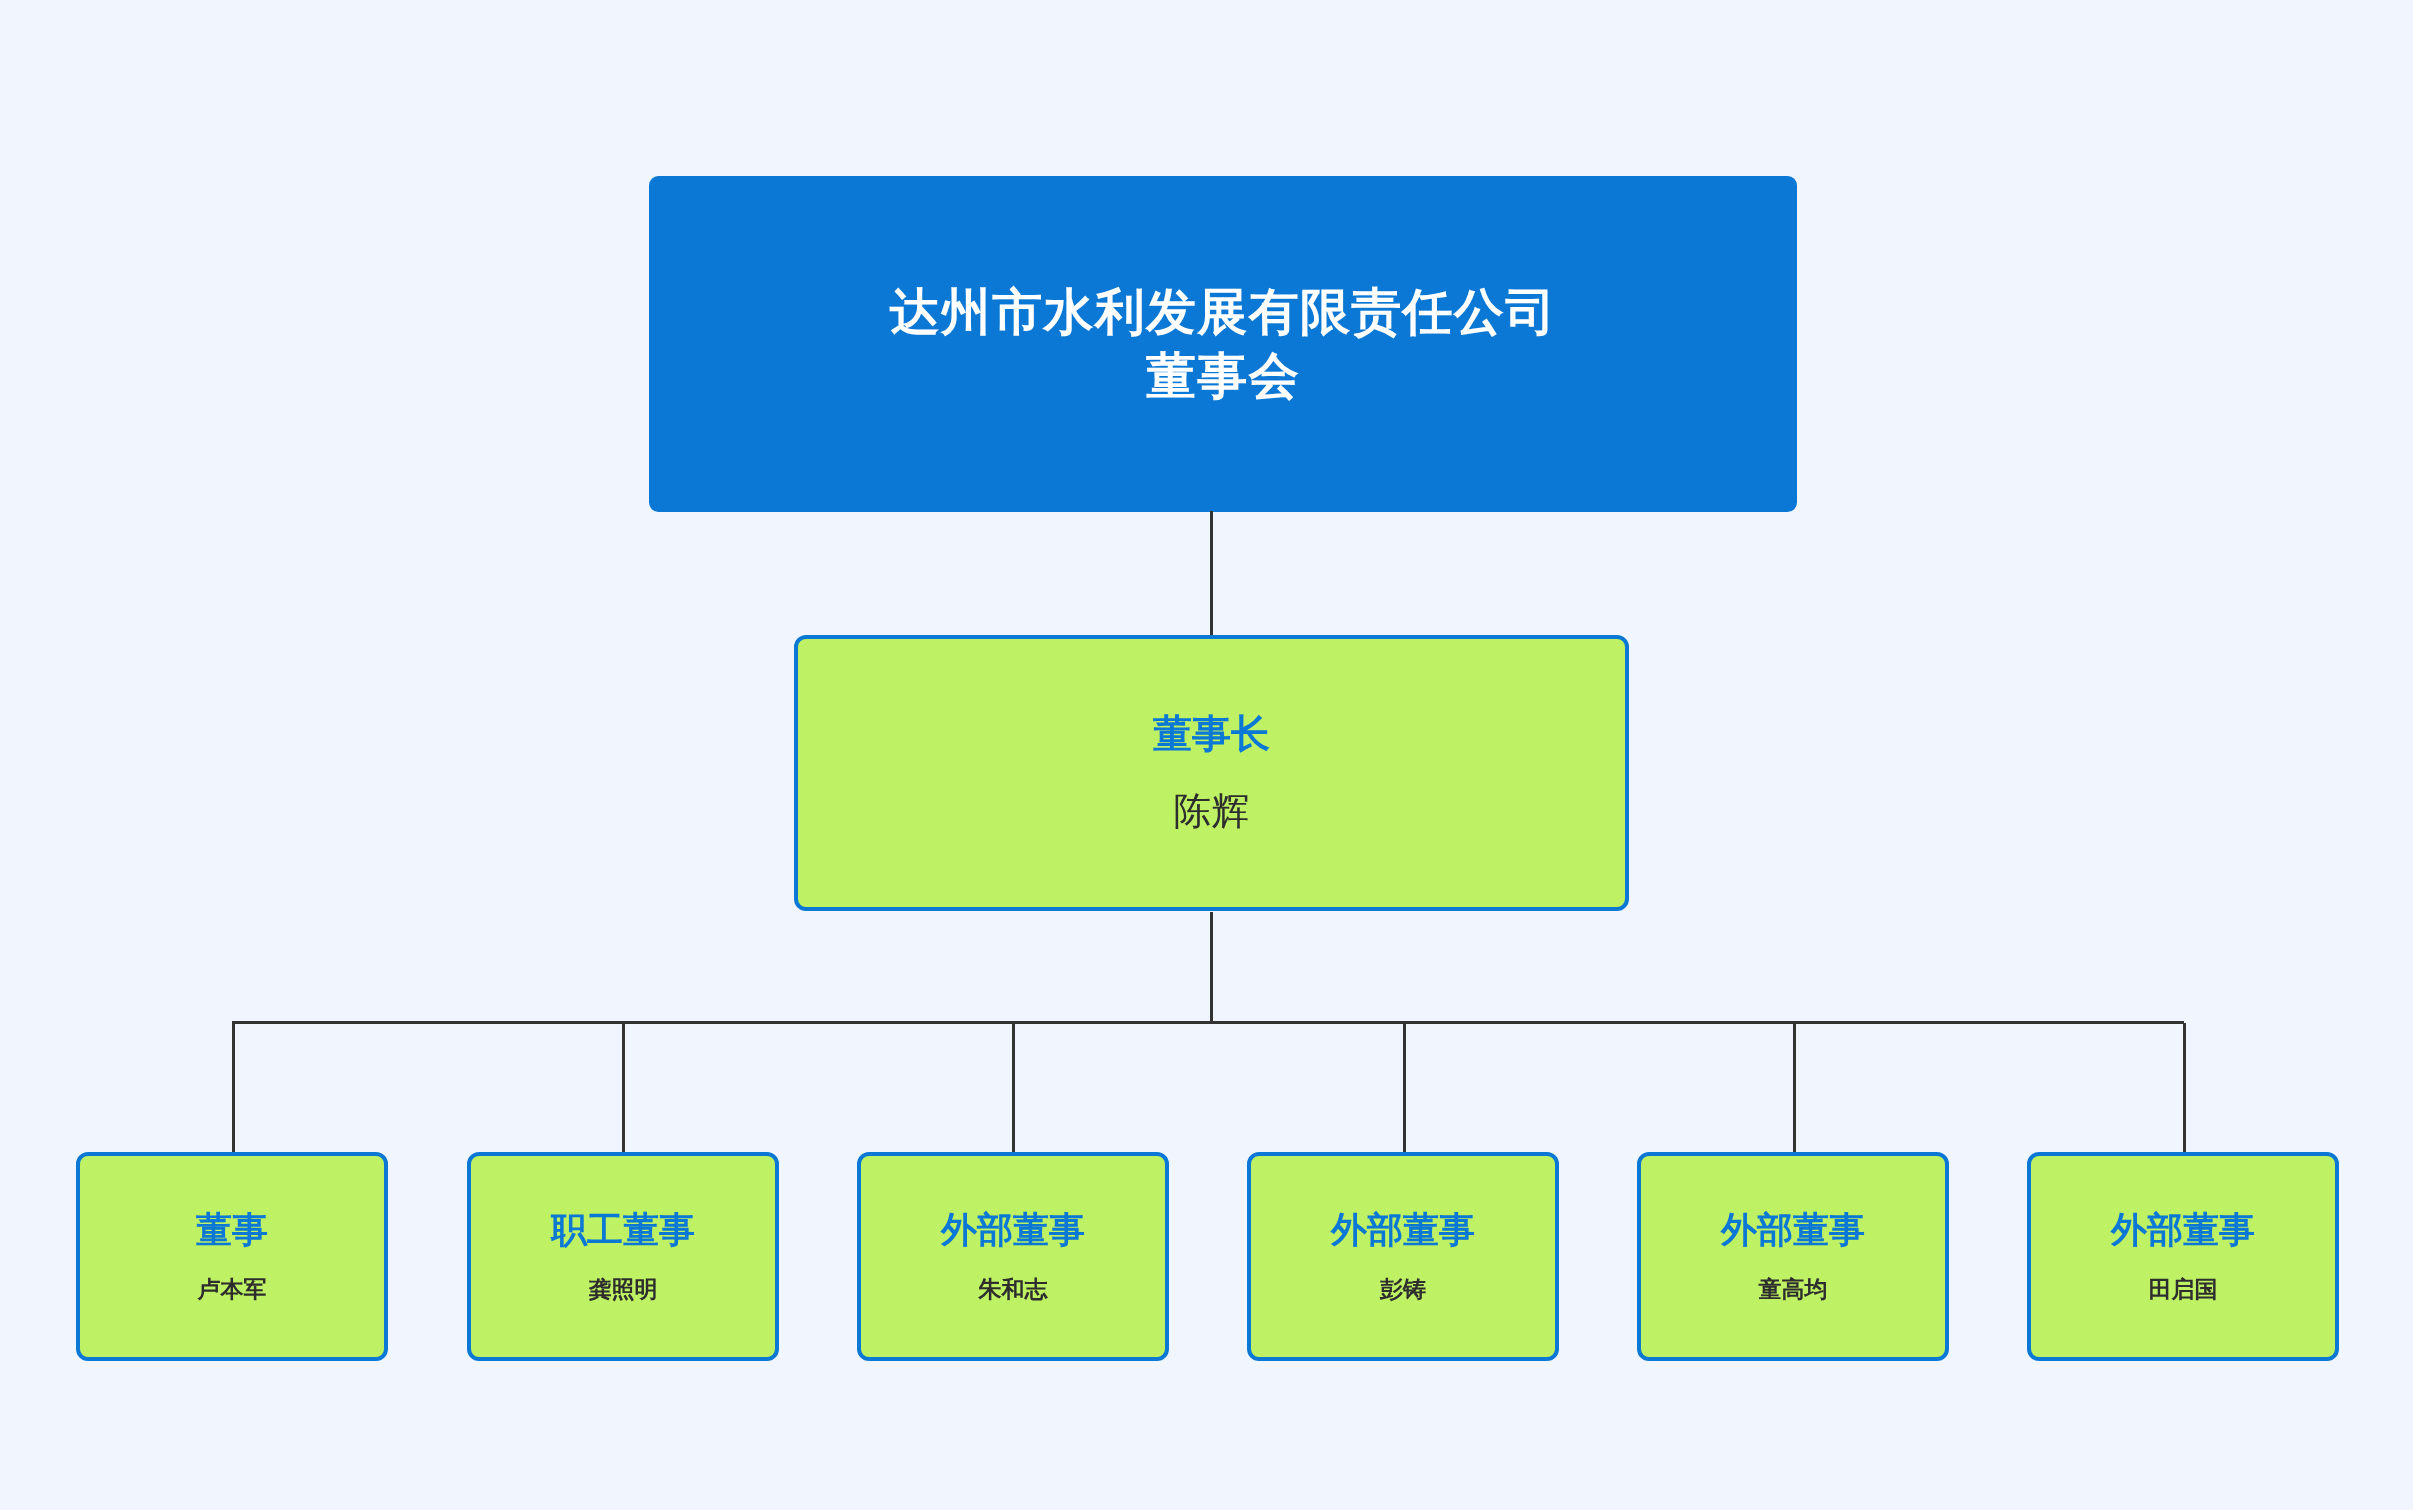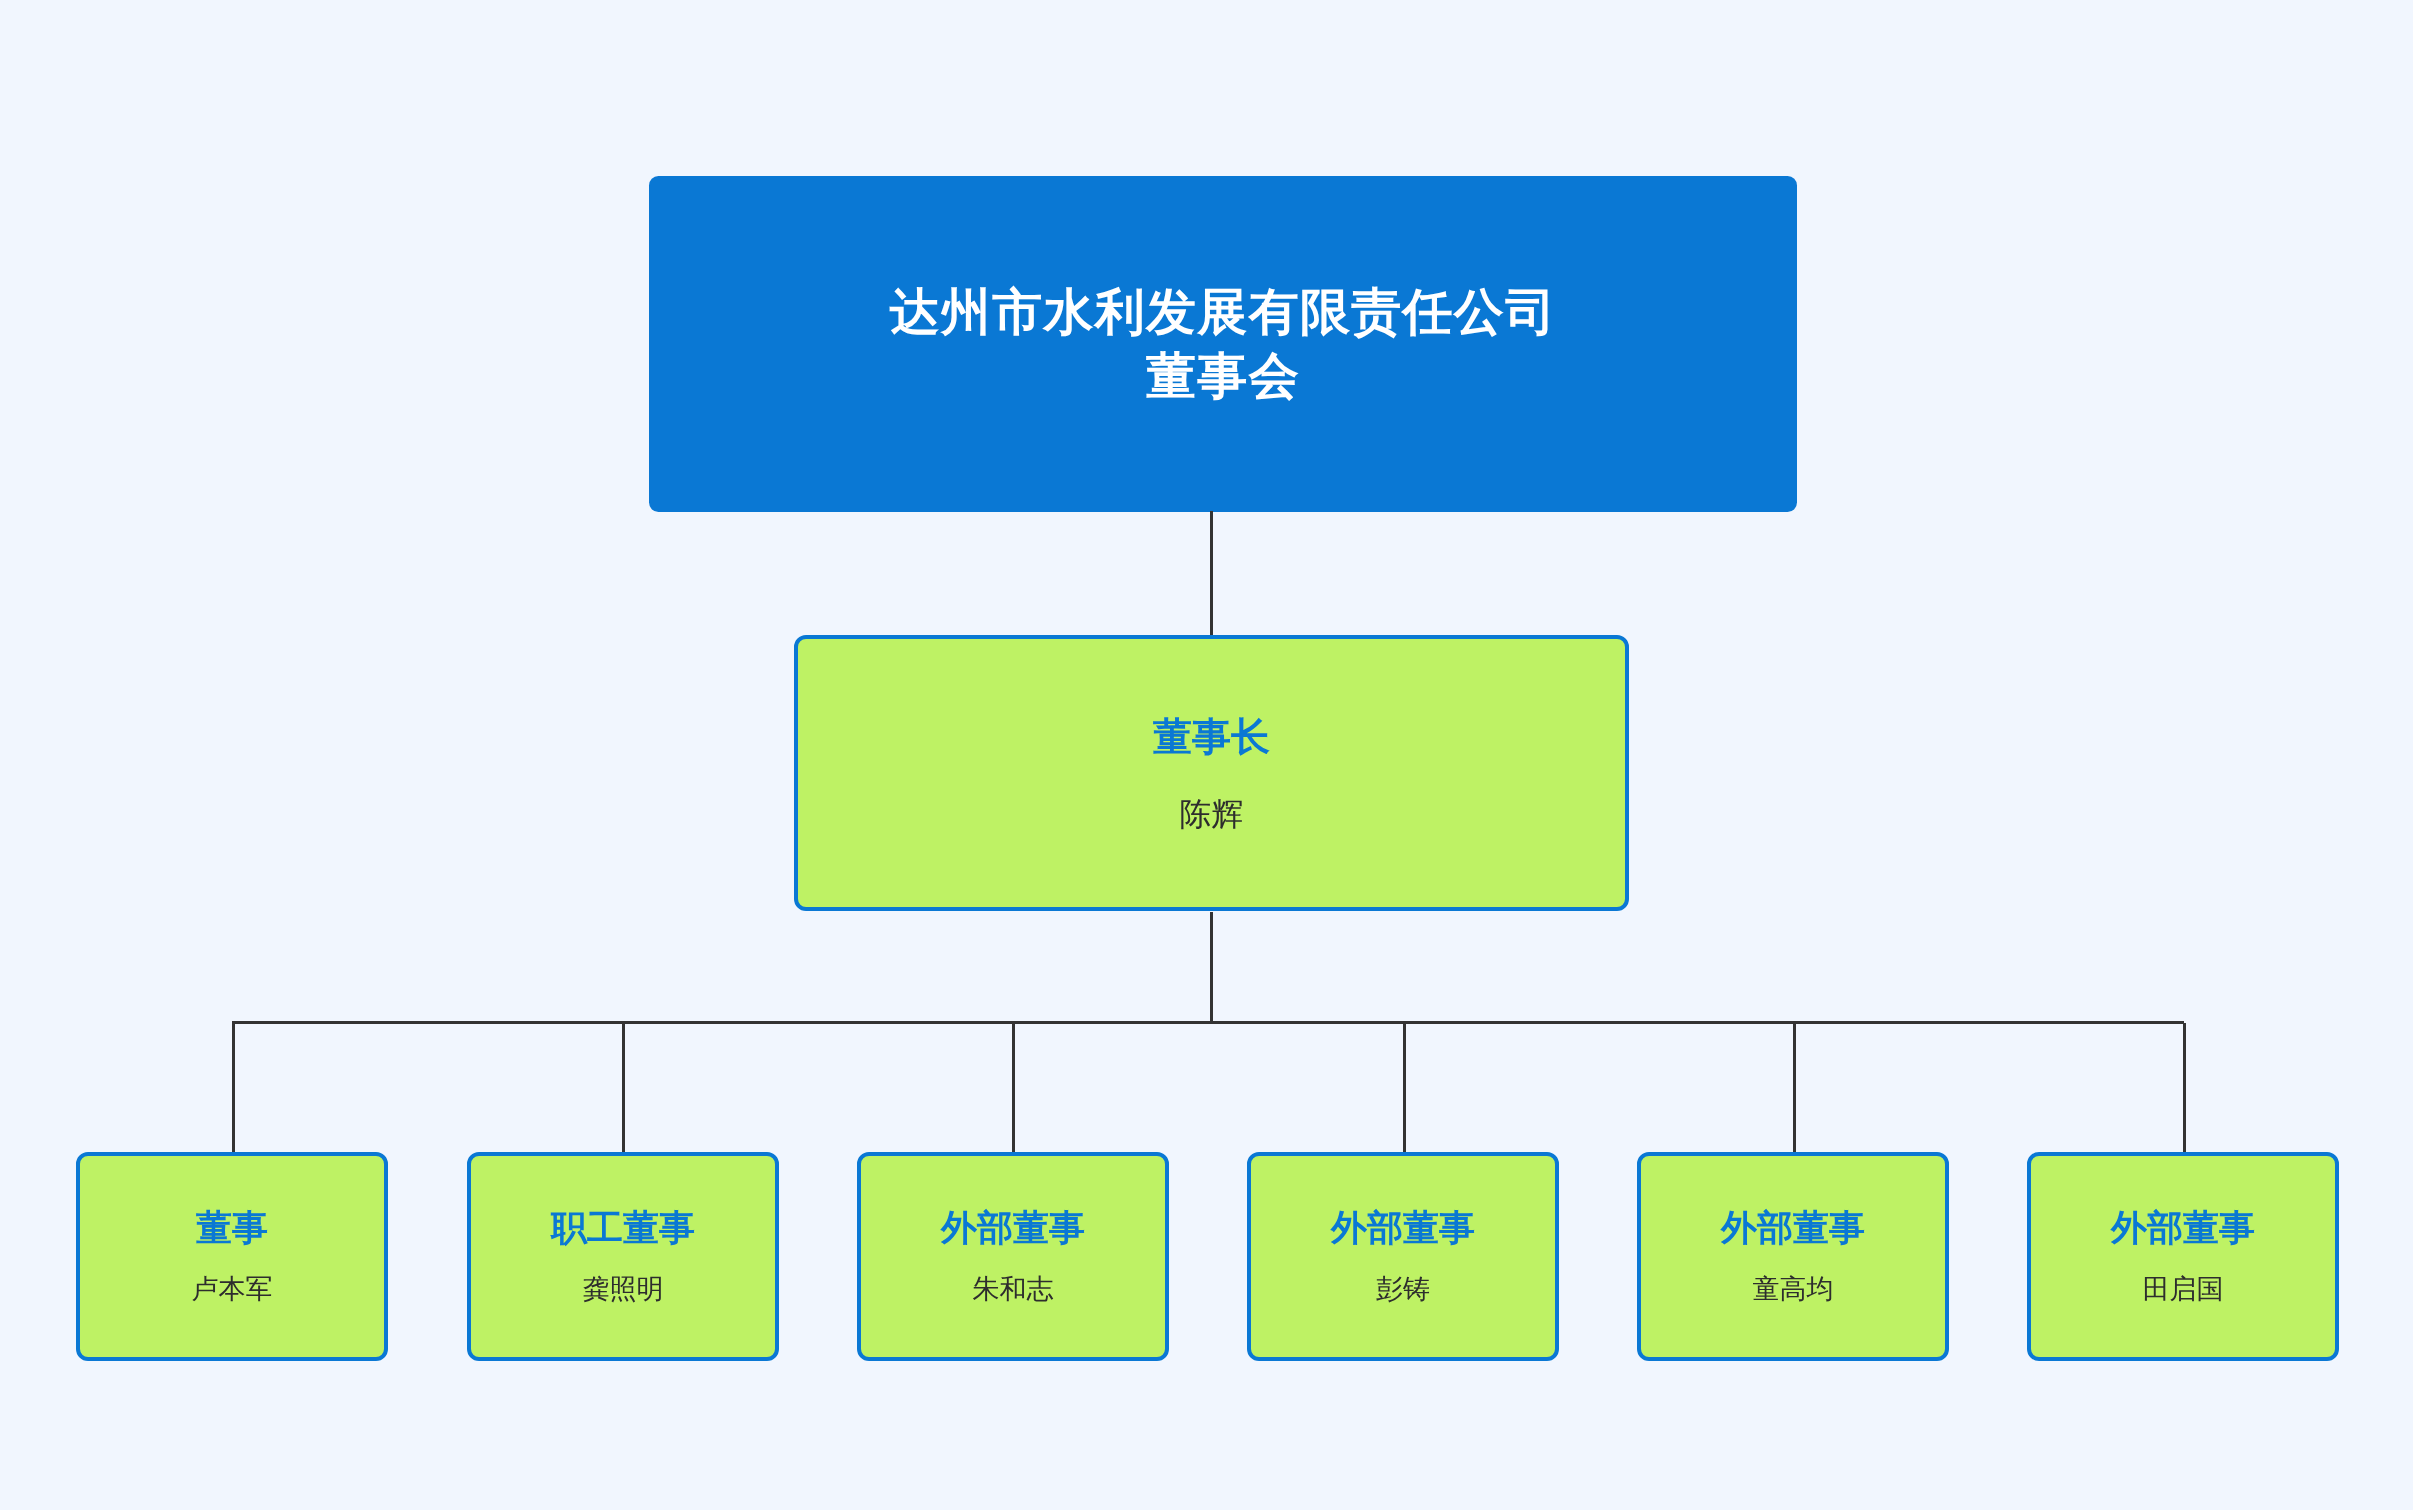--- a/index.html
+++ b/index.html
@@ -74,38 +74,40 @@
     top: 615px;
     width: 835px;
     height: 276px;
   }
   .chair-box .title {
     font-size: 39px;
     line-height: 1;
     margin-bottom: 42px;
   }
   .chair-box .person {
-    font-size: 32px;
-    line-height: 1;
+    font-size: 38px;
+    line-height: 1;
+    font-family: Liberation Mono, monospace;
   }
 
   
   .dir-box {
     top: 1132px;
     width: 312px;
     height: 209px;
   }
   .dir-box .title {
     font-size: 36px;
     line-height: 1;
     margin-bottom: 29.5px;
   }
   .dir-box .person {
-    font-size: 27px;
-    line-height: 1;
+    font-size: 23px;
+    line-height: 1;
+    font-weight: bold;
   }
 
   
   .conn-v {
     position: absolute;
     width: 3.4px;
     background: #333333;
   }
   .conn-h {
     position: absolute;

